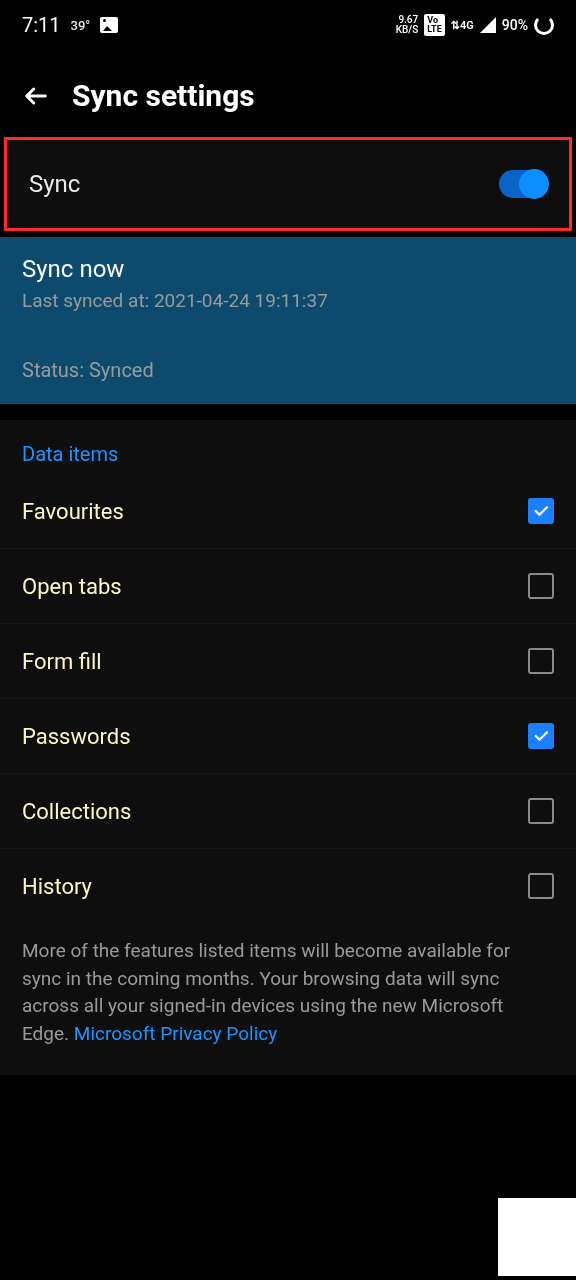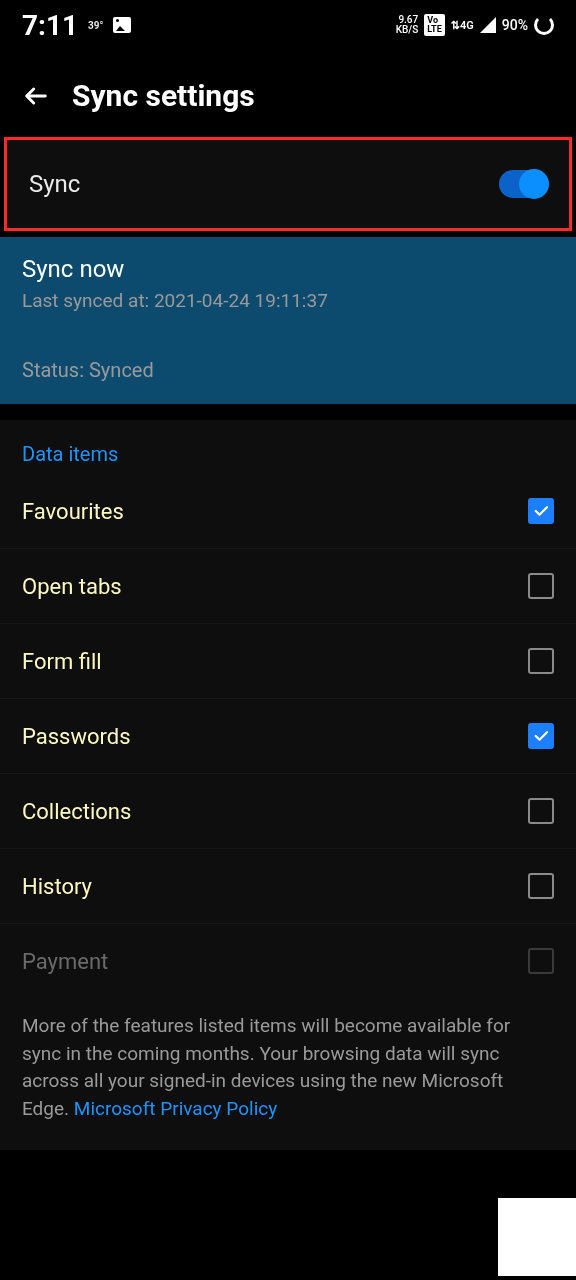--- a/index.html
+++ b/index.html
@@ -14,22 +14,22 @@
   .status-bar {
     height: 50px;
     display: flex;
     align-items: center;
     justify-content: space-between;
     padding: 0 22px;
     font-size: 16px;
     font-weight: 500;
   }
   .status-left { display: flex; align-items: center; gap: 10px; }
-  .status-left .time { font-size: 28px; font-weight: 700; }
-  .status-left .temp { font-size: 10px; opacity: .9; font-weight: bold; }
+  .status-left .time { font-size: 20px; font-weight: 400; }
+  .status-left .temp { font-size: 13px; opacity: .9; }
   .pic-icon { width: 18px; height: 16px; background:#fff; position:relative; border-radius:2px;}
   .pic-icon::after{content:"";position:absolute;left:3px;bottom:2px;width:0;height:0;border-left:4px solid transparent;border-right:5px solid transparent;border-bottom:5px solid #000;}
   .pic-icon::before{content:"";position:absolute;left:3px;top:2px;width:3px;height:3px;background:#000;border-radius:50%;}
   .status-right { display:flex; align-items:center; gap:6px; }
   .kbps { font-size:10px; line-height:10px; text-align:right; }
   .lte-badge { background:#fff; color:#000; font-size:9px; font-weight:700; padding:2px 3px; border-radius:2px; line-height:9px;}
   .signal-4g { font-size:11px; font-weight:600; }
   .signal-tri { width:0;height:0;border-style:solid;border-width:0 0 16px 16px;border-color:transparent transparent #fff transparent;}
   .battery-pct { font-size:14px; font-weight:500; }
   .loader { width:20px;height:20px;border:3px solid #fff;border-top-color:transparent;border-radius:50%;}
@@ -172,24 +172,20 @@
         </div>
       </div>
       <div class="item-row">
         <span class="item-label">Collections</span>
         <div class="checkbox"></div>
       </div>
       <div class="item-row">
         <span class="item-label">History</span>
         <div class="checkbox"></div>
       </div>
-      <div class="item-row disabled">
-        <span class="item-label">Payment</span>
-        <div class="checkbox disabled"></div>
-      </div>
     </div>
 
   <div class="footer-text">
     <span>More of the features listed items will become available for sync in the coming months. Your browsing data will sync across all your signed-in devices using the new Microsoft Edge. </span><a href="#">Microsoft Privacy Policy</a>
   </div>
 </div>
 
 <div class="white-square"></div>
 
 </body></html>

